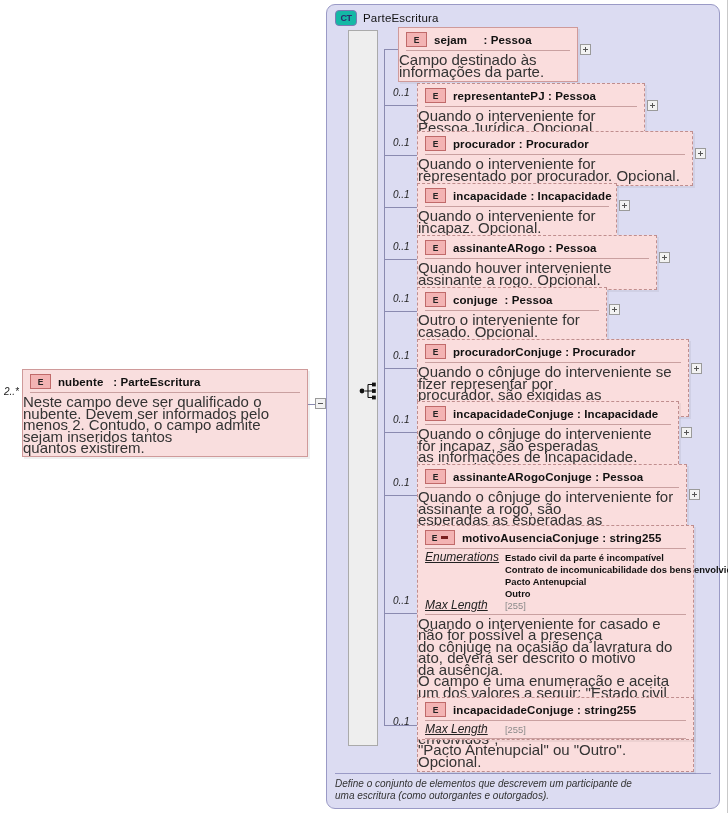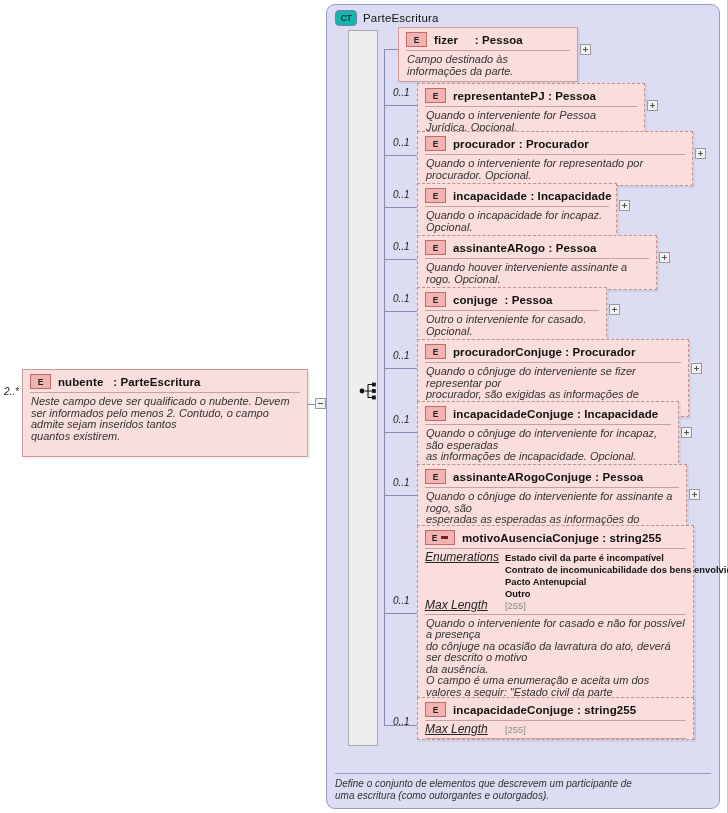--- a/index.html
+++ b/index.html
@@ -66,21 +66,21 @@
   .e-badge{
     width:19px;height:13px;border:1px solid #c06a6a;background:#f3b3b3;
     font-size:8.5px;font-weight:bold;color:#222;
     display:flex;align-items:center;justify-content:center;flex:0 0 auto;
   }
   .e-badge.enum{width:28px;gap:2px;}
   .e-badge.enum .dash{display:inline-block;width:7px;height:3px;background:#7a2020;margin-left:2px;}
   .el-name{font-size:11.5px;font-weight:bold;color:#111;letter-spacing:.1px;white-space:pre;}
   .el-sep{height:1px;background:#c9a0a0;margin:0 7px;}
   .el-doc{
-    padding:3px 7px 4px 8px;font-style:italic;font-size:11px;color:#333;line-height:11.5px;
+    padding:3px 7px 4px 0;font-size:15px;color:#333;line-height:11.5px;
   }
   .el-facets{padding:3px 7px 2px 7px;}
   .facet-row{display:flex;gap:8px;align-items:flex-start;line-height:11.5px;}
   .facet-label{font-style:italic;font-size:12px;color:#222;width:72px;flex:0 0 auto;text-decoration:underline;}
   .facet-vals{font-size:9.4px;color:#111;font-weight:bold;}
   .facet-vals div{line-height:12px;white-space:nowrap;}
   .facet-val-plain{font-size:9.4px;color:#8a8a8a;}
 
   
   .occ{position:absolute;font-style:italic;font-size:10px;color:#222;}
@@ -149,21 +149,21 @@
       <rect x="14" y="15.6" width="3.8" height="3.8" fill="#111"></rect>
     </svg>
   </div>
 
   <div class="spine"></div>
 
   <div class="branch" style="left:384px;top:49px;width:14px;"></div>
   <div class="el required" style="left:398px;top:27px;width:180px;">
     <div class="el-head">
       <span class="e-badge">E</span>
-      <span class="el-name"><span>fizer</span>&nbsp;&nbsp;&nbsp;&nbsp; <span>:</span> <span>Pessoa</span></span>
+      <span class="el-name"><span>sejam</span>&nbsp;&nbsp;&nbsp;&nbsp; <span>:</span> <span>Pessoa</span></span>
     </div>
     <div class="el-sep"></div>
     <div class="el-doc" style="white-space:pre-line;">Campo destinado às informações da parte.</div>
   </div>
   <div class="plus" style="left:580px;top:44px;"></div>
 
   <div class="occ" style="left:393px;top:87px;">0..1</div>
   <div class="branch" style="left:384px;top:105px;width:33px;"></div>
   <div class="el optional" style="left:417px;top:83px;width:228px;">
     <div class="el-head">
@@ -188,21 +188,21 @@
   <div class="plus" style="left:695px;top:148px;"></div>
 
   <div class="occ" style="left:393px;top:189px;">0..1</div>
   <div class="branch" style="left:384px;top:207px;width:33px;"></div>
   <div class="el optional" style="left:417px;top:183px;width:200px;">
     <div class="el-head">
       <span class="e-badge">E</span>
       <span class="el-name"><span>incapacidade</span> <span>:</span> <span>Incapacidade</span></span>
     </div>
     <div class="el-sep"></div>
-    <div class="el-doc" style="white-space:pre-line;">Quando o incapacidade for incapaz. Opcional.</div>
+    <div class="el-doc" style="white-space:pre-line;">Quando o interveniente for incapaz. Opcional.</div>
   </div>
   <div class="plus" style="left:619px;top:200px;"></div>
 
   <div class="occ" style="left:393px;top:241px;">0..1</div>
   <div class="branch" style="left:384px;top:259px;width:33px;"></div>
   <div class="el optional" style="left:417px;top:235px;width:240px;">
     <div class="el-head">
       <span class="e-badge">E</span>
       <span class="el-name"><span>assinanteARogo</span> <span>:</span> <span>Pessoa</span></span>
     </div>

